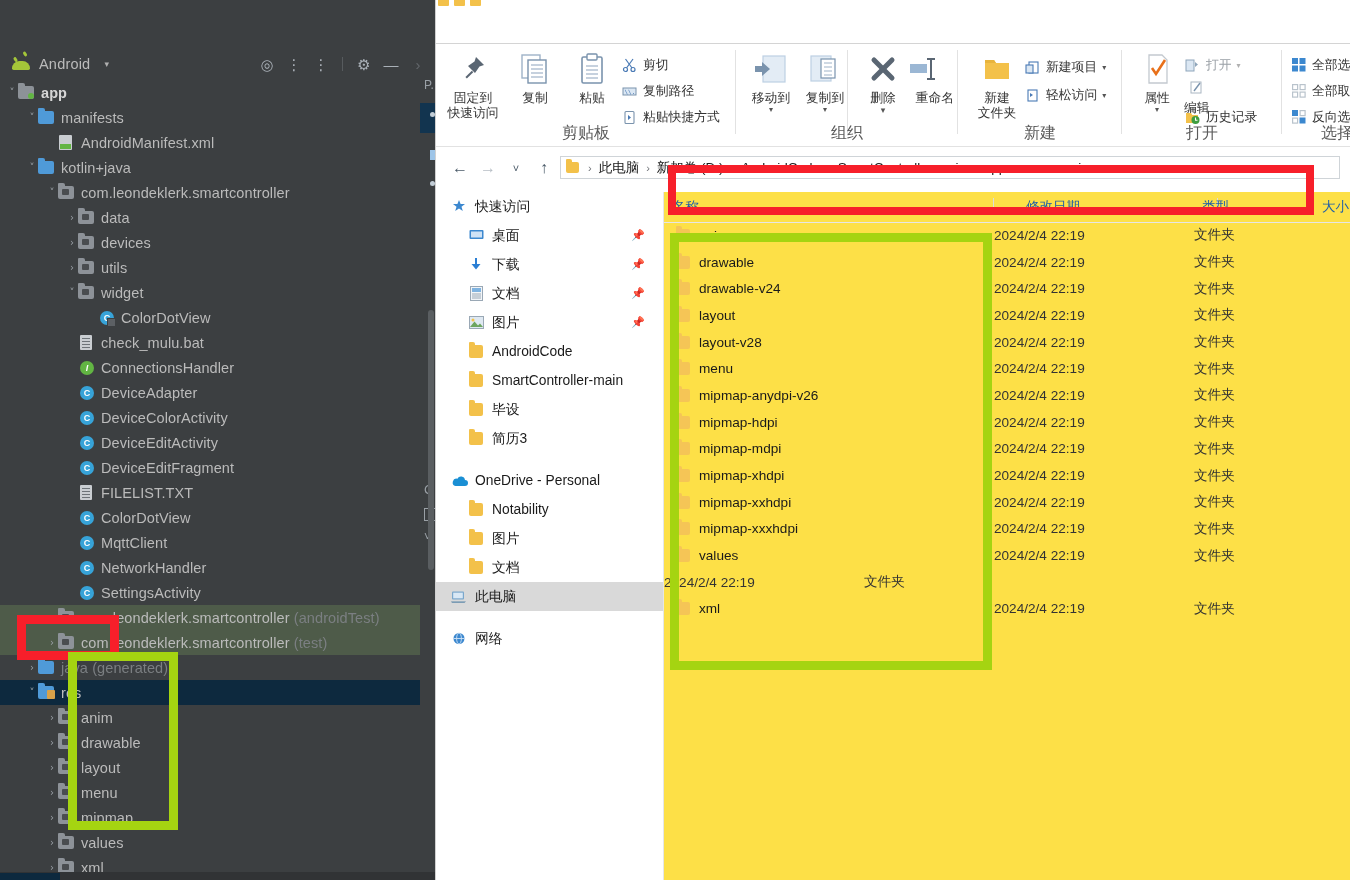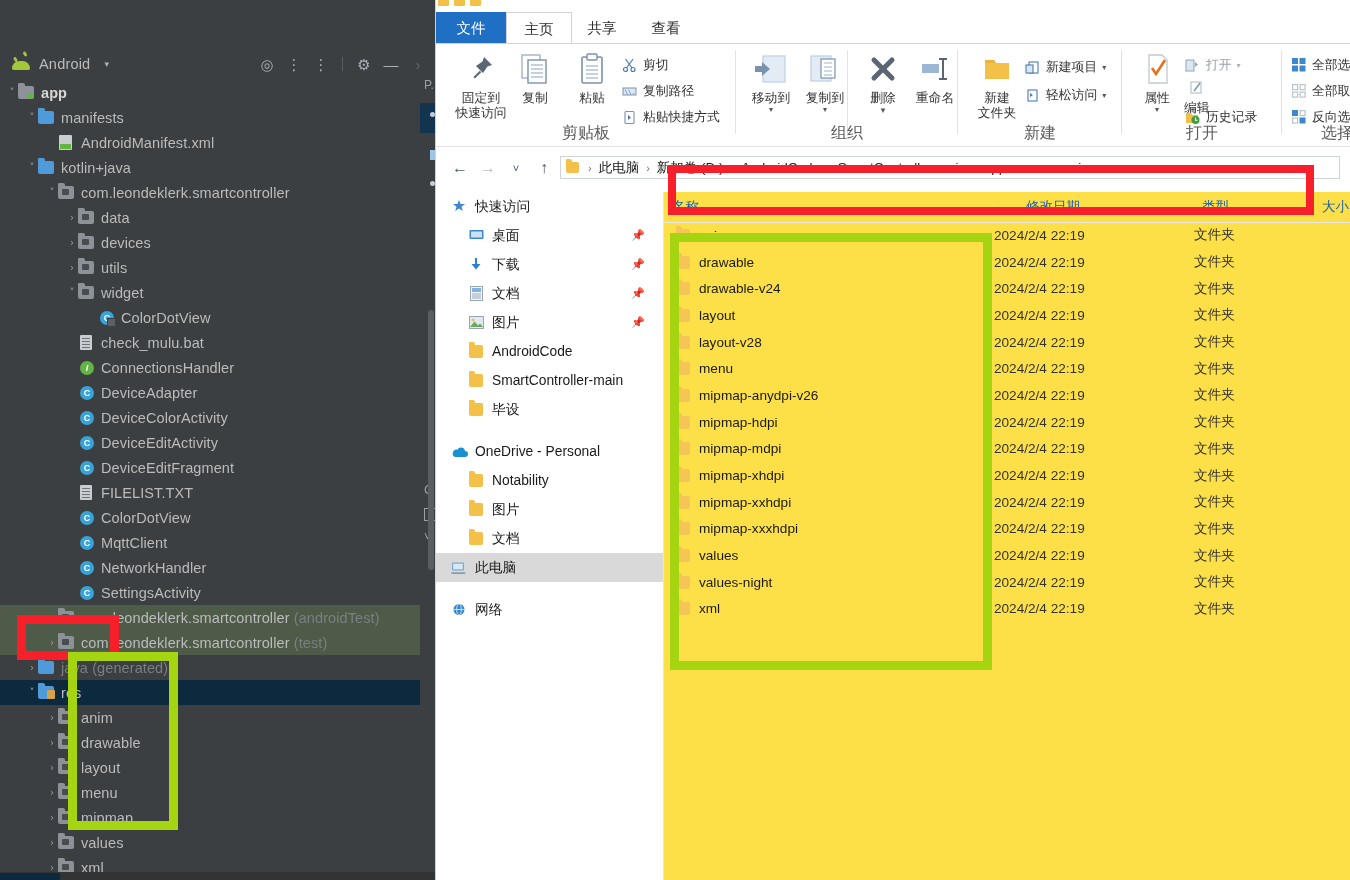--- a/index.html
+++ b/index.html
@@ -480,32 +480,26 @@
 
 <div id="explorer">
 
   <div id="exp-titlebar"></div>
   <div id="qat">
     <span class="qat-ic"></span>
     <span class="qat-ic"></span>
     <span class="qat-ic"></span>
   </div>
 
-  <div id="tabs">
-    <div class="tab file">文件</div>
-    <div class="tab active" id="tab-home">主页</div>
-    <div class="tab" id="tab-share">共享</div>
-    <div class="tab" id="tab-view">查看</div>
-  </div>
   <div id="tabstrip-line"></div>
 
   <div id="ribbon">
 
     <div class="rgroup" style="left:0;width:300px;">
-      <div class="bigbtn" style="left:6px;margin-left:8px;">
+      <div class="bigbtn" style="left:6px;">
         <div class="glyph">
           <svg width="28" height="30" viewBox="0 0 28 30">
               <g fill="#5a6673">
             <path d="M17 3 L25 11 L20.5 12.5 L16 19 L9 12 L15.5 7.5 Z"></path>
             <rect x="6" y="20" width="9" height="2" transform="rotate(-45 10 21)"></rect>
           </g>
             </svg>
         </div>
         <div class="cap">固定到</div>
         <div class="cap">快速访问</div>
@@ -614,21 +608,21 @@
           <svg width="30" height="30" viewBox="0 0 30 30">
               <g stroke="#5a6673" stroke-width="5" stroke-linecap="round">
             <line x1="6" y1="6" x2="24" y2="24"></line>
                 <line x1="24" y1="6" x2="6" y2="24"></line>
           </g>
             </svg>
         </div>
         <div class="cap">删除</div>
         <div class="dd" style="font-size:9px;">▾</div>
       </div>
-      <div class="bigbtn" style="left:168px;">
+      <div class="bigbtn" style="left:156px;text-align:right;">
         <div class="glyph">
           <svg width="34" height="30" viewBox="0 0 34 30">
             <rect x="4" y="10" width="17" height="9" fill="#9bb7d4"></rect>
             <g stroke="#5a6673" stroke-width="2">
                 <line x1="25" y1="5" x2="25" y2="25"></line>
                 <line x1="21" y1="5" x2="29" y2="5"></line>
                 <line x1="21" y1="25" x2="29" y2="25"></line>
               </g>
           </svg>
         </div>
@@ -862,20 +856,27 @@
         </span>
         <span>SmartController-main</span>
       </div>
       <div class="nrow">
         <span style="flex:0 0 31px"></span>
         <span class="nico">
           <span class="nfolder"></span>
         </span>
         <span>毕设</span>
       </div>
+      <div class="nrow">
+        <span style="flex:0 0 31px"></span>
+        <span class="nico">
+          <span class="nfolder"></span>
+        </span>
+        <span>简历3</span>
+      </div>
       <div style="height: 13px;"></div>
       <div class="nrow">
         <span style="flex:0 0 14px"></span>
         <span class="nico">
           <svg width="17" height="12" viewBox="0 0 17 12">
             <path d="M4.5 11 h9.5 a3 3 0 0 0 0-6 a4 4 0 0 0-7.6-1.2 A3.2 3.2 0 0 0 4.5 11 Z" fill="#1a8fd4"></path>
           </svg>
         </span>
         <span>OneDrive - Personal</span>
       </div>
@@ -1042,24 +1043,20 @@
         </div>
         <div class="frow">
           <span class="fname">
             <span class="ffold"></span>
             <span>values</span>
           </span>
           <span class="fdate">2024/2/4 22:19</span>
           <span class="ftype">文件夹</span>
         </div>
         <div class="frow">
-          <span class="fname">
-            <span class="ffold"></span>
-            <span>values-night</span>
-          </span>
           <span class="fdate">2024/2/4 22:19</span>
           <span class="ftype">文件夹</span>
         </div>
         <div class="frow">
           <span class="fname">
             <span class="ffold"></span>
             <span>xml</span>
           </span>
           <span class="fdate">2024/2/4 22:19</span>
           <span class="ftype">文件夹</span>

